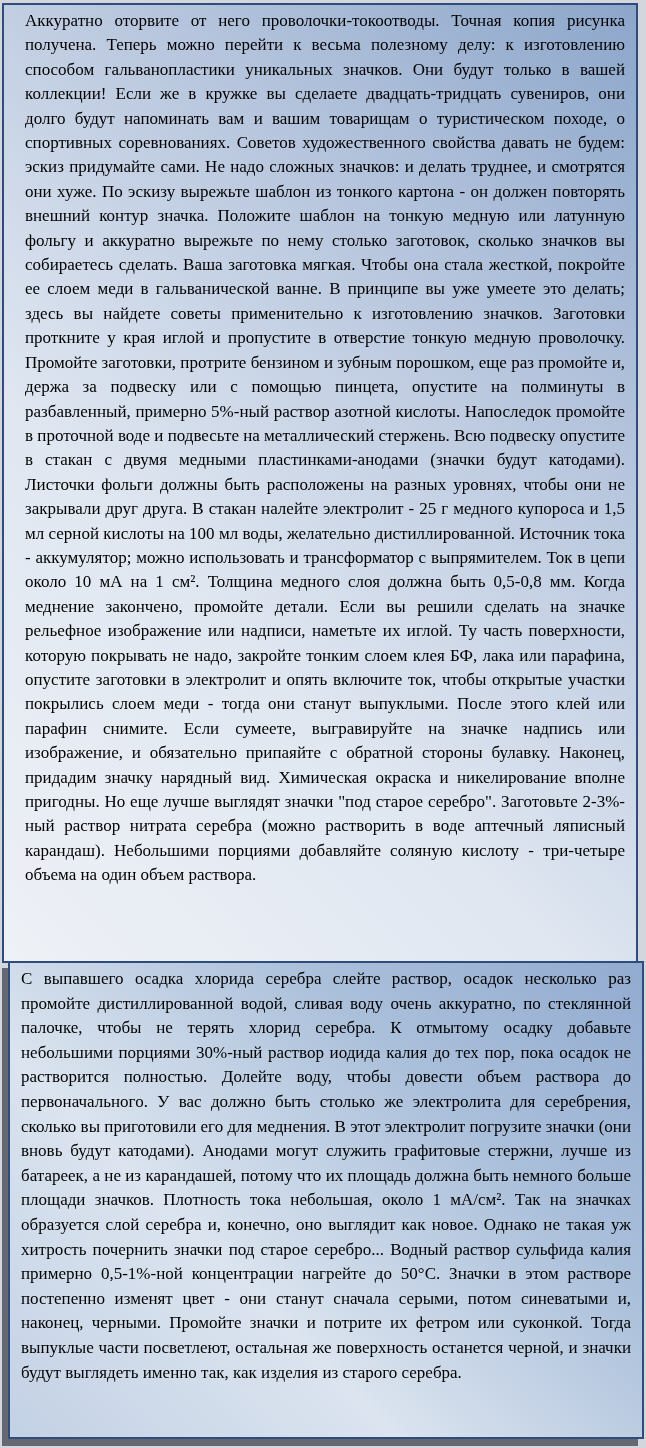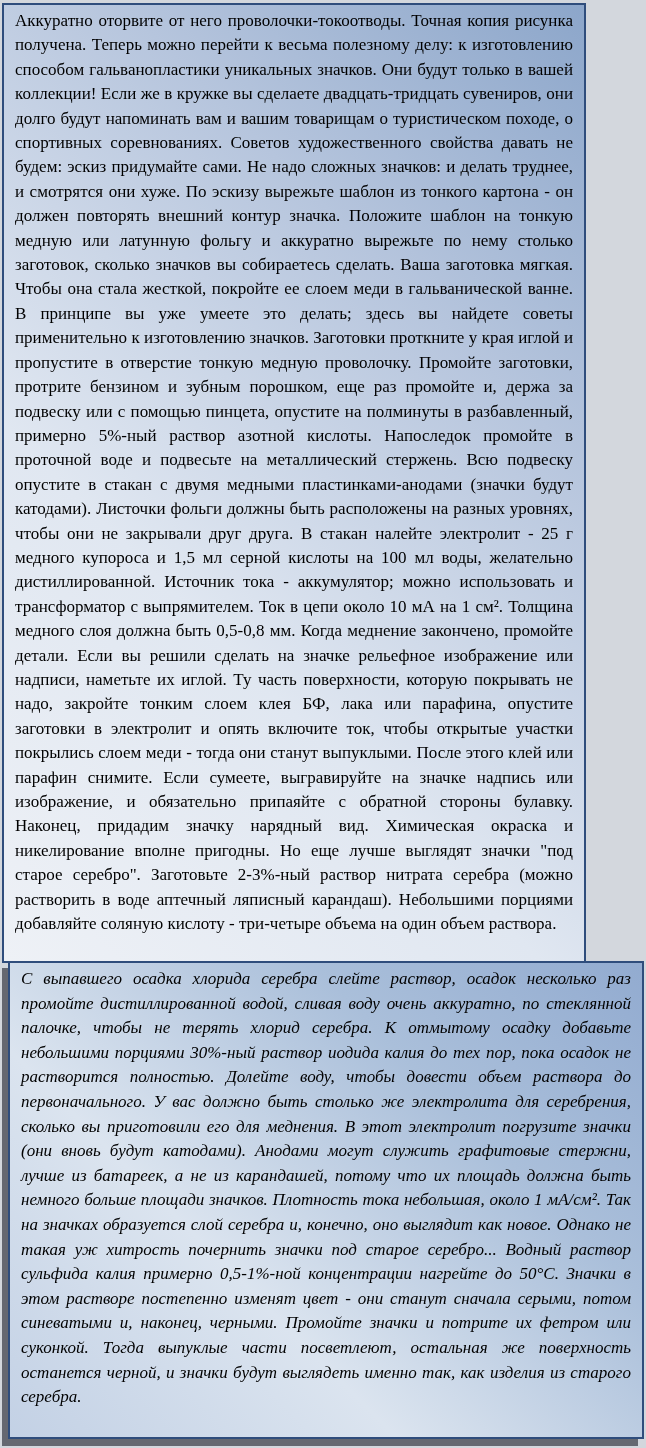--- a/index.html
+++ b/index.html
@@ -22,39 +22,38 @@
   }
   .text-block p {
     margin: 0;
     text-align: justify;
     font-size: 17px;
     color: #000;
   }
   #block1 {
     left: 2px;
     top: 3px;
-    width: 584px;
+    width: 636px;
     height: 960px;
     background: linear-gradient(45deg, #eef1f6 0%, #e0e7f1 35%, #b6c5dd 70%, #8ca6ca 100%);
-    padding: 4px 11px 0 11px;
+    padding: 4px 11px 0 21px;
     z-index: 1;
   }
   #block1 p {
     line-height: 24.4px;
   }
   #block2 {
     left: 8px;
     top: 961px;
     width: 636px;
     height: 478px;
     background: linear-gradient(45deg, #c3d1e5 0%, #dbe4ef 35%, #aabfda 70%, #92abd0 100%);
     padding: 4px 11px 12px 11px;
     box-shadow: -6px 7px 0 0 #656871;
     z-index: 2;
-    font-style: italic;
   }
   #block2 p {
     line-height: 24.6px;
   }
 </style>
 </head>
 <body>
 
 <div id="block1" class="text-block">
   <p>Аккуратно оторвите от него проволочки-токоотводы. Точная копия рисунка получена. Теперь можно перейти к весьма полезному делу: к изготовлению способом гальванопластики уникальных значков. Они будут только в вашей коллекции! Если же в кружке вы сделаете двадцать-тридцать сувениров, они долго будут напоминать вам и вашим товарищам о туристическом походе, о спортивных соревнованиях. Советов художественного свойства давать не будем: эскиз придумайте сами. Не надо сложных значков: и делать труднее, и смотрятся они хуже. По эскизу вырежьте шаблон из тонкого картона - он должен повторять внешний контур значка. Положите шаблон на тонкую медную или латунную фольгу и аккуратно вырежьте по нему столько заготовок, сколько значков вы собираетесь сделать. Ваша заготовка мягкая. Чтобы она стала жесткой, покройте ее слоем меди в гальванической ванне. В принципе вы уже умеете это делать; здесь вы найдете советы применительно к изготовлению значков. Заготовки проткните у края иглой и пропустите в отверстие тонкую медную проволочку. Промойте заготовки, протрите бензином и зубным порошком, еще раз промойте и, держа за подвеску или с помощью пинцета, опустите на полминуты в разбавленный, примерно 5%-ный раствор азотной кислоты. Напоследок промойте в проточной воде и подвесьте на металлический стержень. Всю подвеску опустите в стакан с двумя медными пластинками-анодами (значки будут катодами). Листочки фольги должны быть расположены на разных уровнях, чтобы они не закрывали друг друга. В стакан налейте электролит - 25 г медного купороса и 1,5 мл серной кислоты на 100 мл воды, желательно дистиллированной. Источник тока - аккумулятор; можно использовать и трансформатор с выпрямителем. Ток в цепи около 10 мА на 1 см². Толщина медного слоя должна быть 0,5-0,8 мм. Когда меднение закончено, промойте детали. Если вы решили сделать на значке рельефное изображение или надписи, наметьте их иглой. Ту часть поверхности, которую покрывать не надо, закройте тонким слоем клея БФ, лака или парафина, опустите заготовки в электролит и опять включите ток, чтобы открытые участки покрылись слоем меди - тогда они станут выпуклыми. После этого клей или парафин снимите. Если сумеете, выгравируйте на значке надпись или изображение, и обязательно припаяйте с обратной стороны булавку. Наконец, придадим значку нарядный вид. Химическая окраска и никелирование вполне пригодны. Но еще лучше выглядят значки "под старое серебро". Заготовьте 2-3%-ный раствор нитрата серебра (можно растворить в воде аптечный ляписный карандаш). Небольшими порциями добавляйте соляную кислоту - три-четыре объема на один объем раствора.</p>

